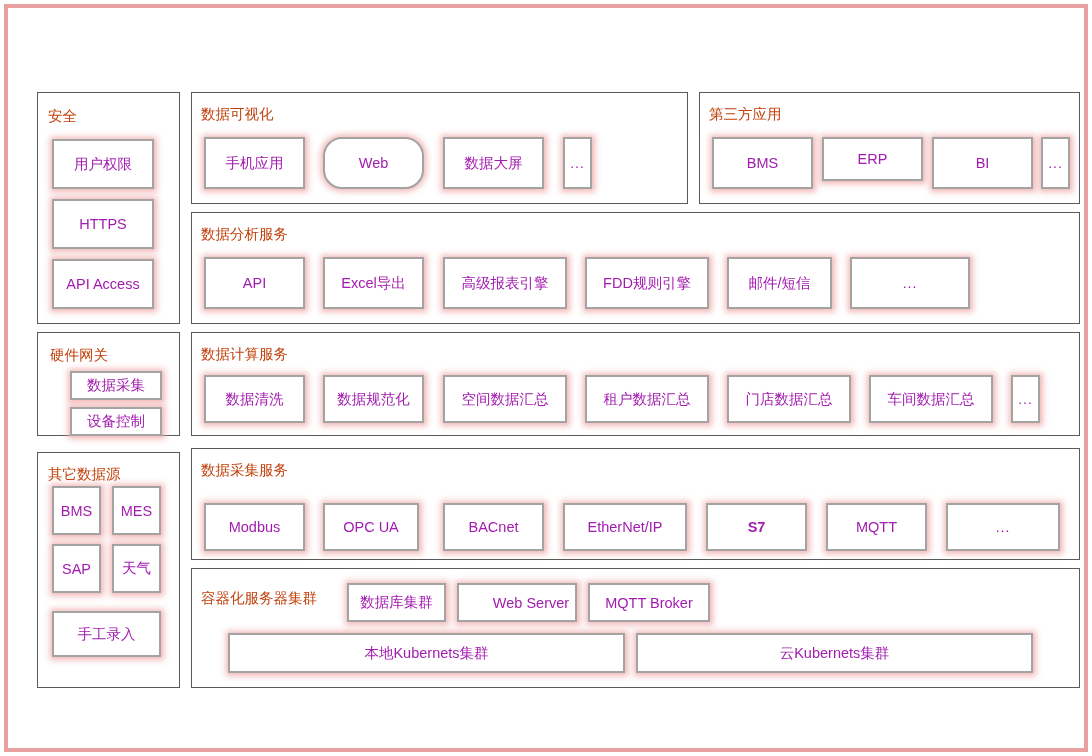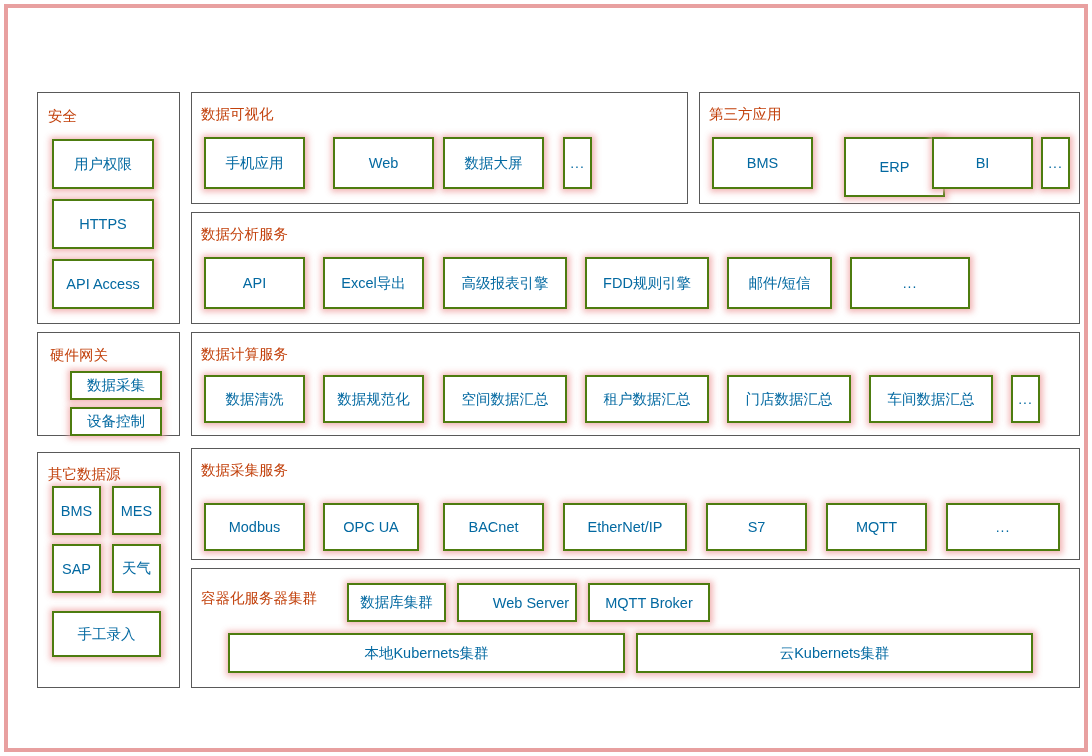--- a/index.html
+++ b/index.html
@@ -37,28 +37,28 @@
     position: absolute;
     font-size: 14.5px;
     color: #c2410c;
     white-space: nowrap;
     line-height: 1;
   }
 
   
   .box {
     position: absolute;
-    border: 2px solid #4d7c0f;
+    border: 2px solid #a3a3a3;
     background: #ffffff;
     box-shadow: 0 0 6px 2.5px rgba(240,170,170,0.85);
     display: flex;
     align-items: center;
     justify-content: center;
     font-size: 14.5px;
-    color: #0369a1;
+    color: #a21caf;
     white-space: nowrap;
     text-align: center;
   }
   .dots {
     letter-spacing: 1px;
     font-size: 14px;
   }
 </style>
 </head>
 <body>
@@ -77,37 +77,37 @@
       <div class="box" style="left:14px; top:166px; width:102px; height:50px;">
         <span>API Access</span>
       </div>
     </div>
 
     <div class="panel" style="left:183px; top:84px; width:497px; height:112px;">
       <div class="panel-title" style="left:9px; top:14px;">数据可视化</div>
       <div class="box" style="left:12px; top:44px; width:101px; height:52px;">
         <span>手机应用</span>
       </div>
-      <div class="box" style="left:141px; top:44px; width:101px; height:52px;">
+      <div class="box" style="left:131px; top:44px; width:101px; height:52px;border-radius:19px;">
         <span>Web</span>
       </div>
       <div class="box" style="left:251px; top:44px; width:101px; height:52px;">
         <span>数据大屏</span>
       </div>
       <div class="box" style="left:371px; top:44px; width:29px; height:52px;">
         <span class="dots">...</span>
       </div>
     </div>
 
     <div class="panel" style="left:691px; top:84px; width:381px; height:112px;">
       <div class="panel-title" style="left:9px; top:14px;">第三方应用</div>
       <div class="box" style="left:12px; top:44px; width:101px; height:52px;">
         <span>BMS</span>
       </div>
-      <div class="box" style="left:122px; top:44px; width:101px; height:60px;margin-left:22px;">
+      <div class="box" style="left:122px; top:44px; width:101px; height:44px;">
         <span>ERP</span>
       </div>
       <div class="box" style="left:232px; top:44px; width:101px; height:52px;">
         <span>BI</span>
       </div>
       <div class="box" style="left:341px; top:44px; width:29px; height:52px;">
         <span class="dots">...</span>
       </div>
     </div>
 
@@ -194,21 +194,21 @@
       </div>
       <div class="box" style="left:131px; top:54px; width:96px; height:48px;">
         <span>OPC UA</span>
       </div>
       <div class="box" style="left:251px; top:54px; width:101px; height:48px;">
         <span>BACnet</span>
       </div>
       <div class="box" style="left:371px; top:54px; width:124px; height:48px;">
         <span>EtherNet/IP</span>
       </div>
-      <div class="box" style="left:514px; top:54px; width:101px; height:48px;">
+      <div class="box" style="left:514px; top:54px; width:101px; height:48px;font-weight:bold;">
         <span>S7</span>
       </div>
       <div class="box" style="left:634px; top:54px; width:101px; height:48px;">
         <span>MQTT</span>
       </div>
       <div class="box" style="left:754px; top:54px; width:114px; height:48px;">
         <span class="dots">...</span>
       </div>
     </div>
 

